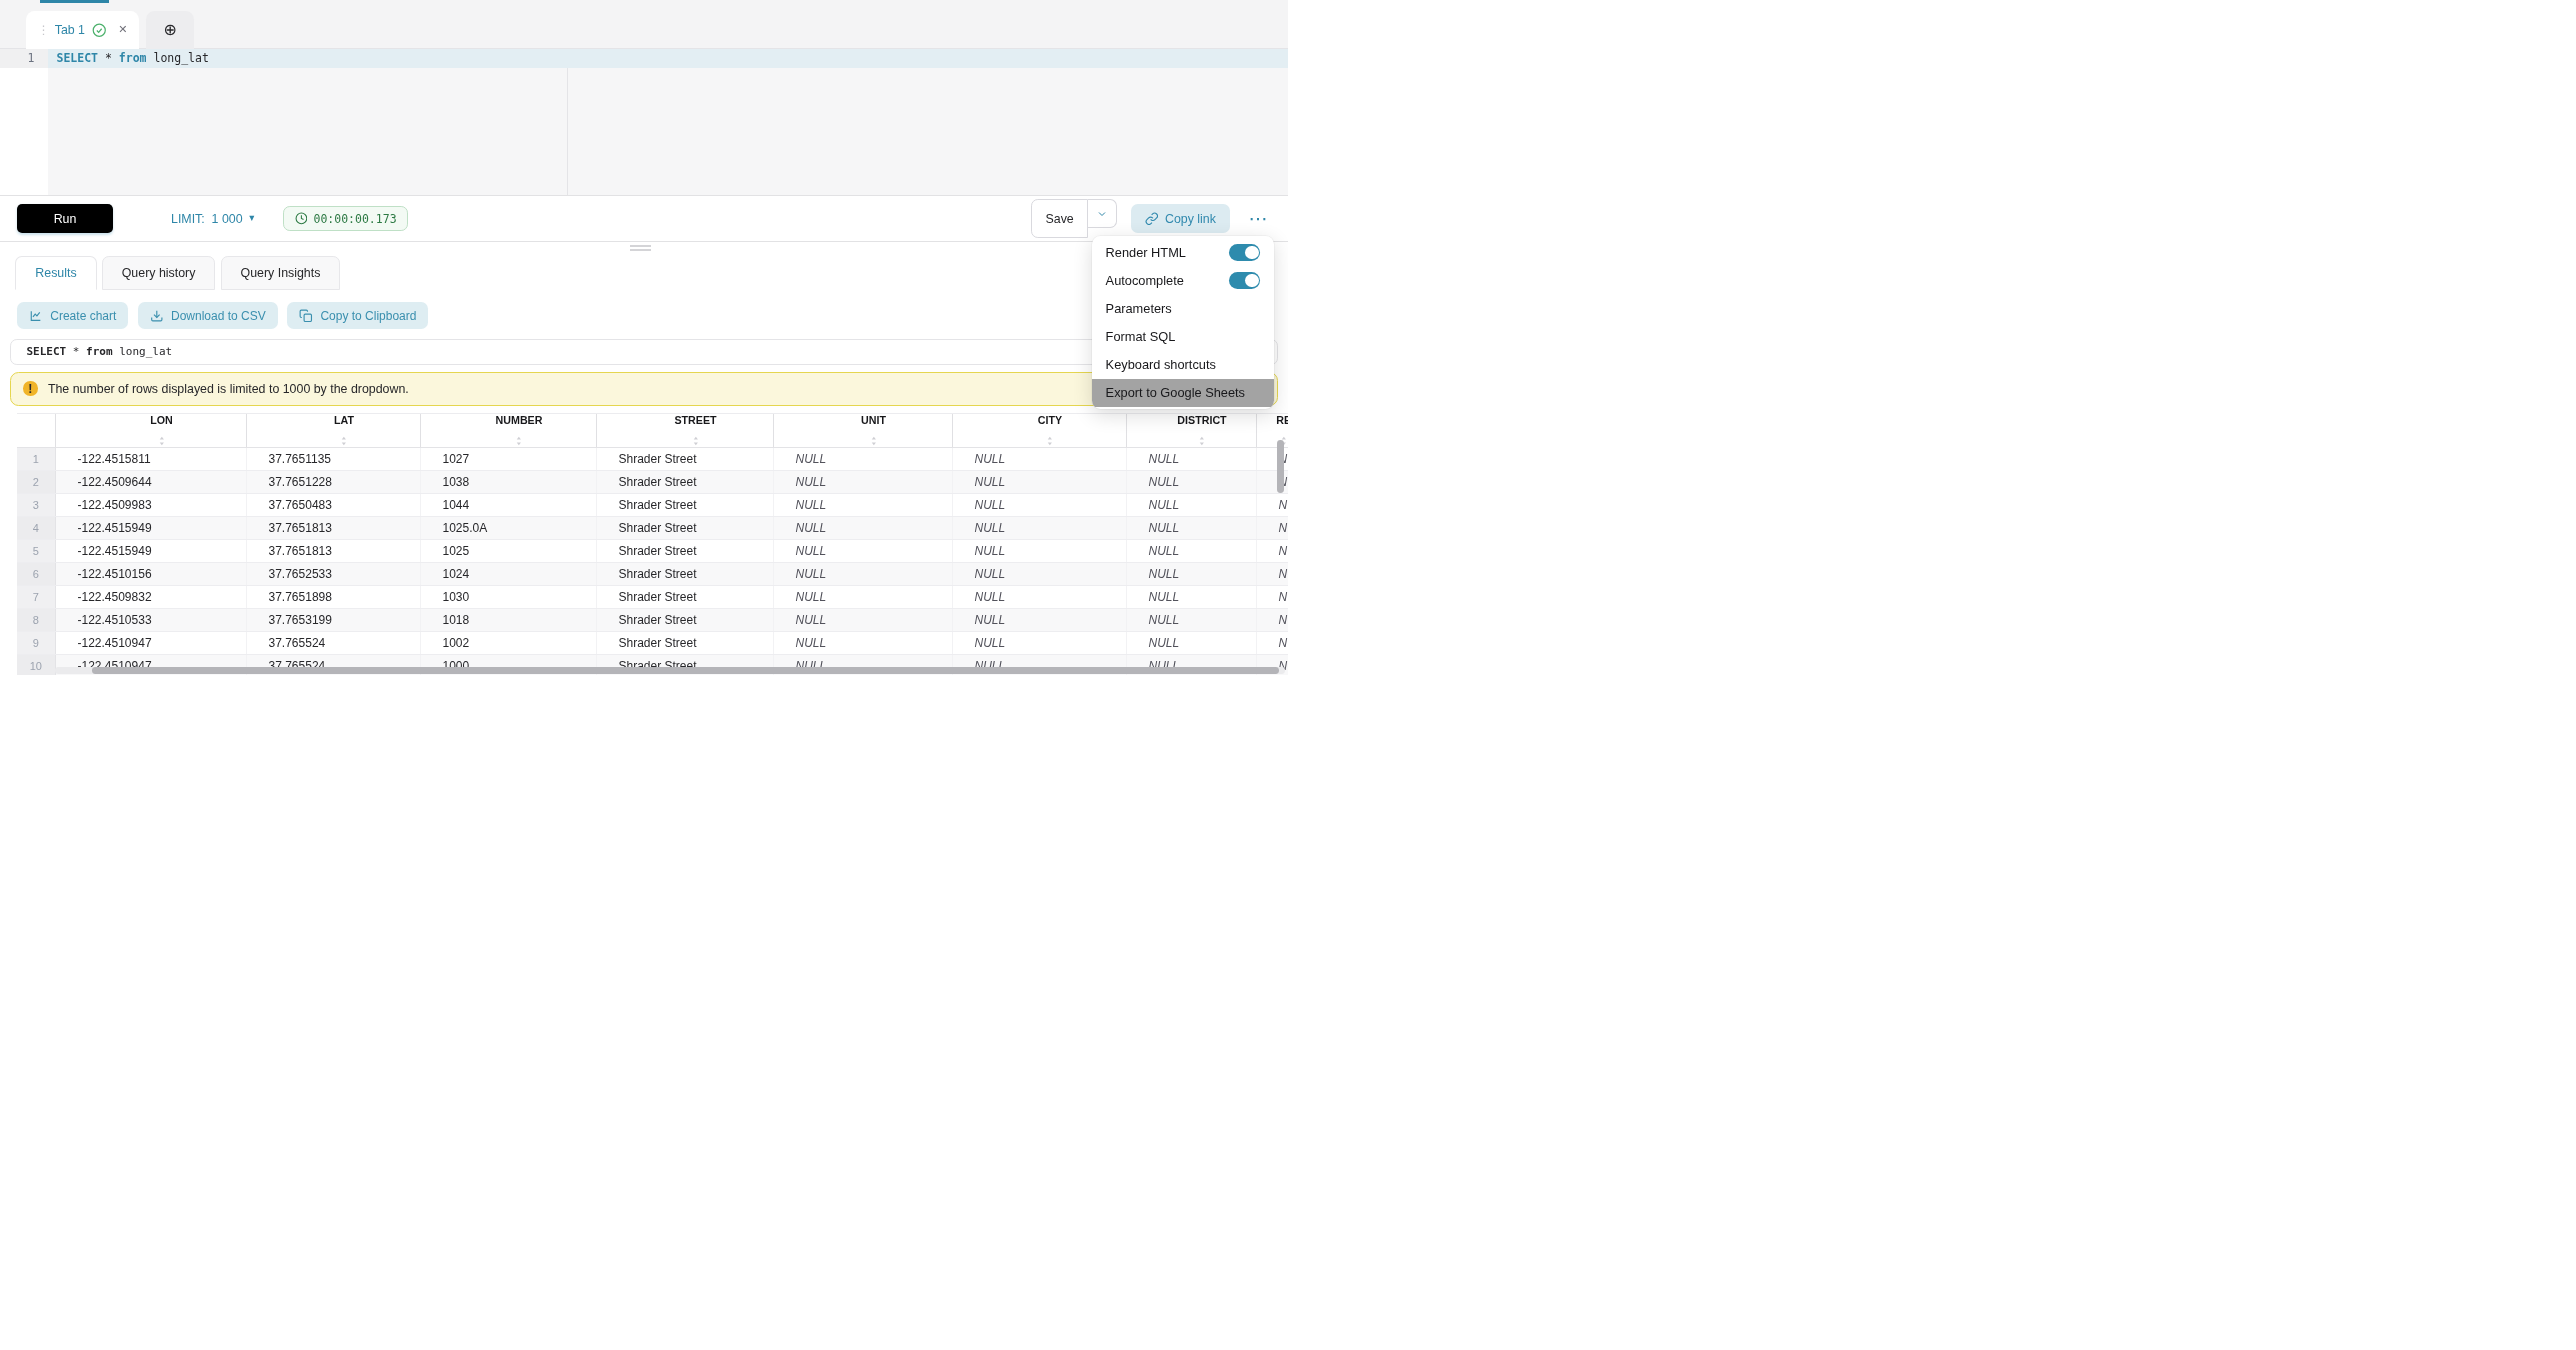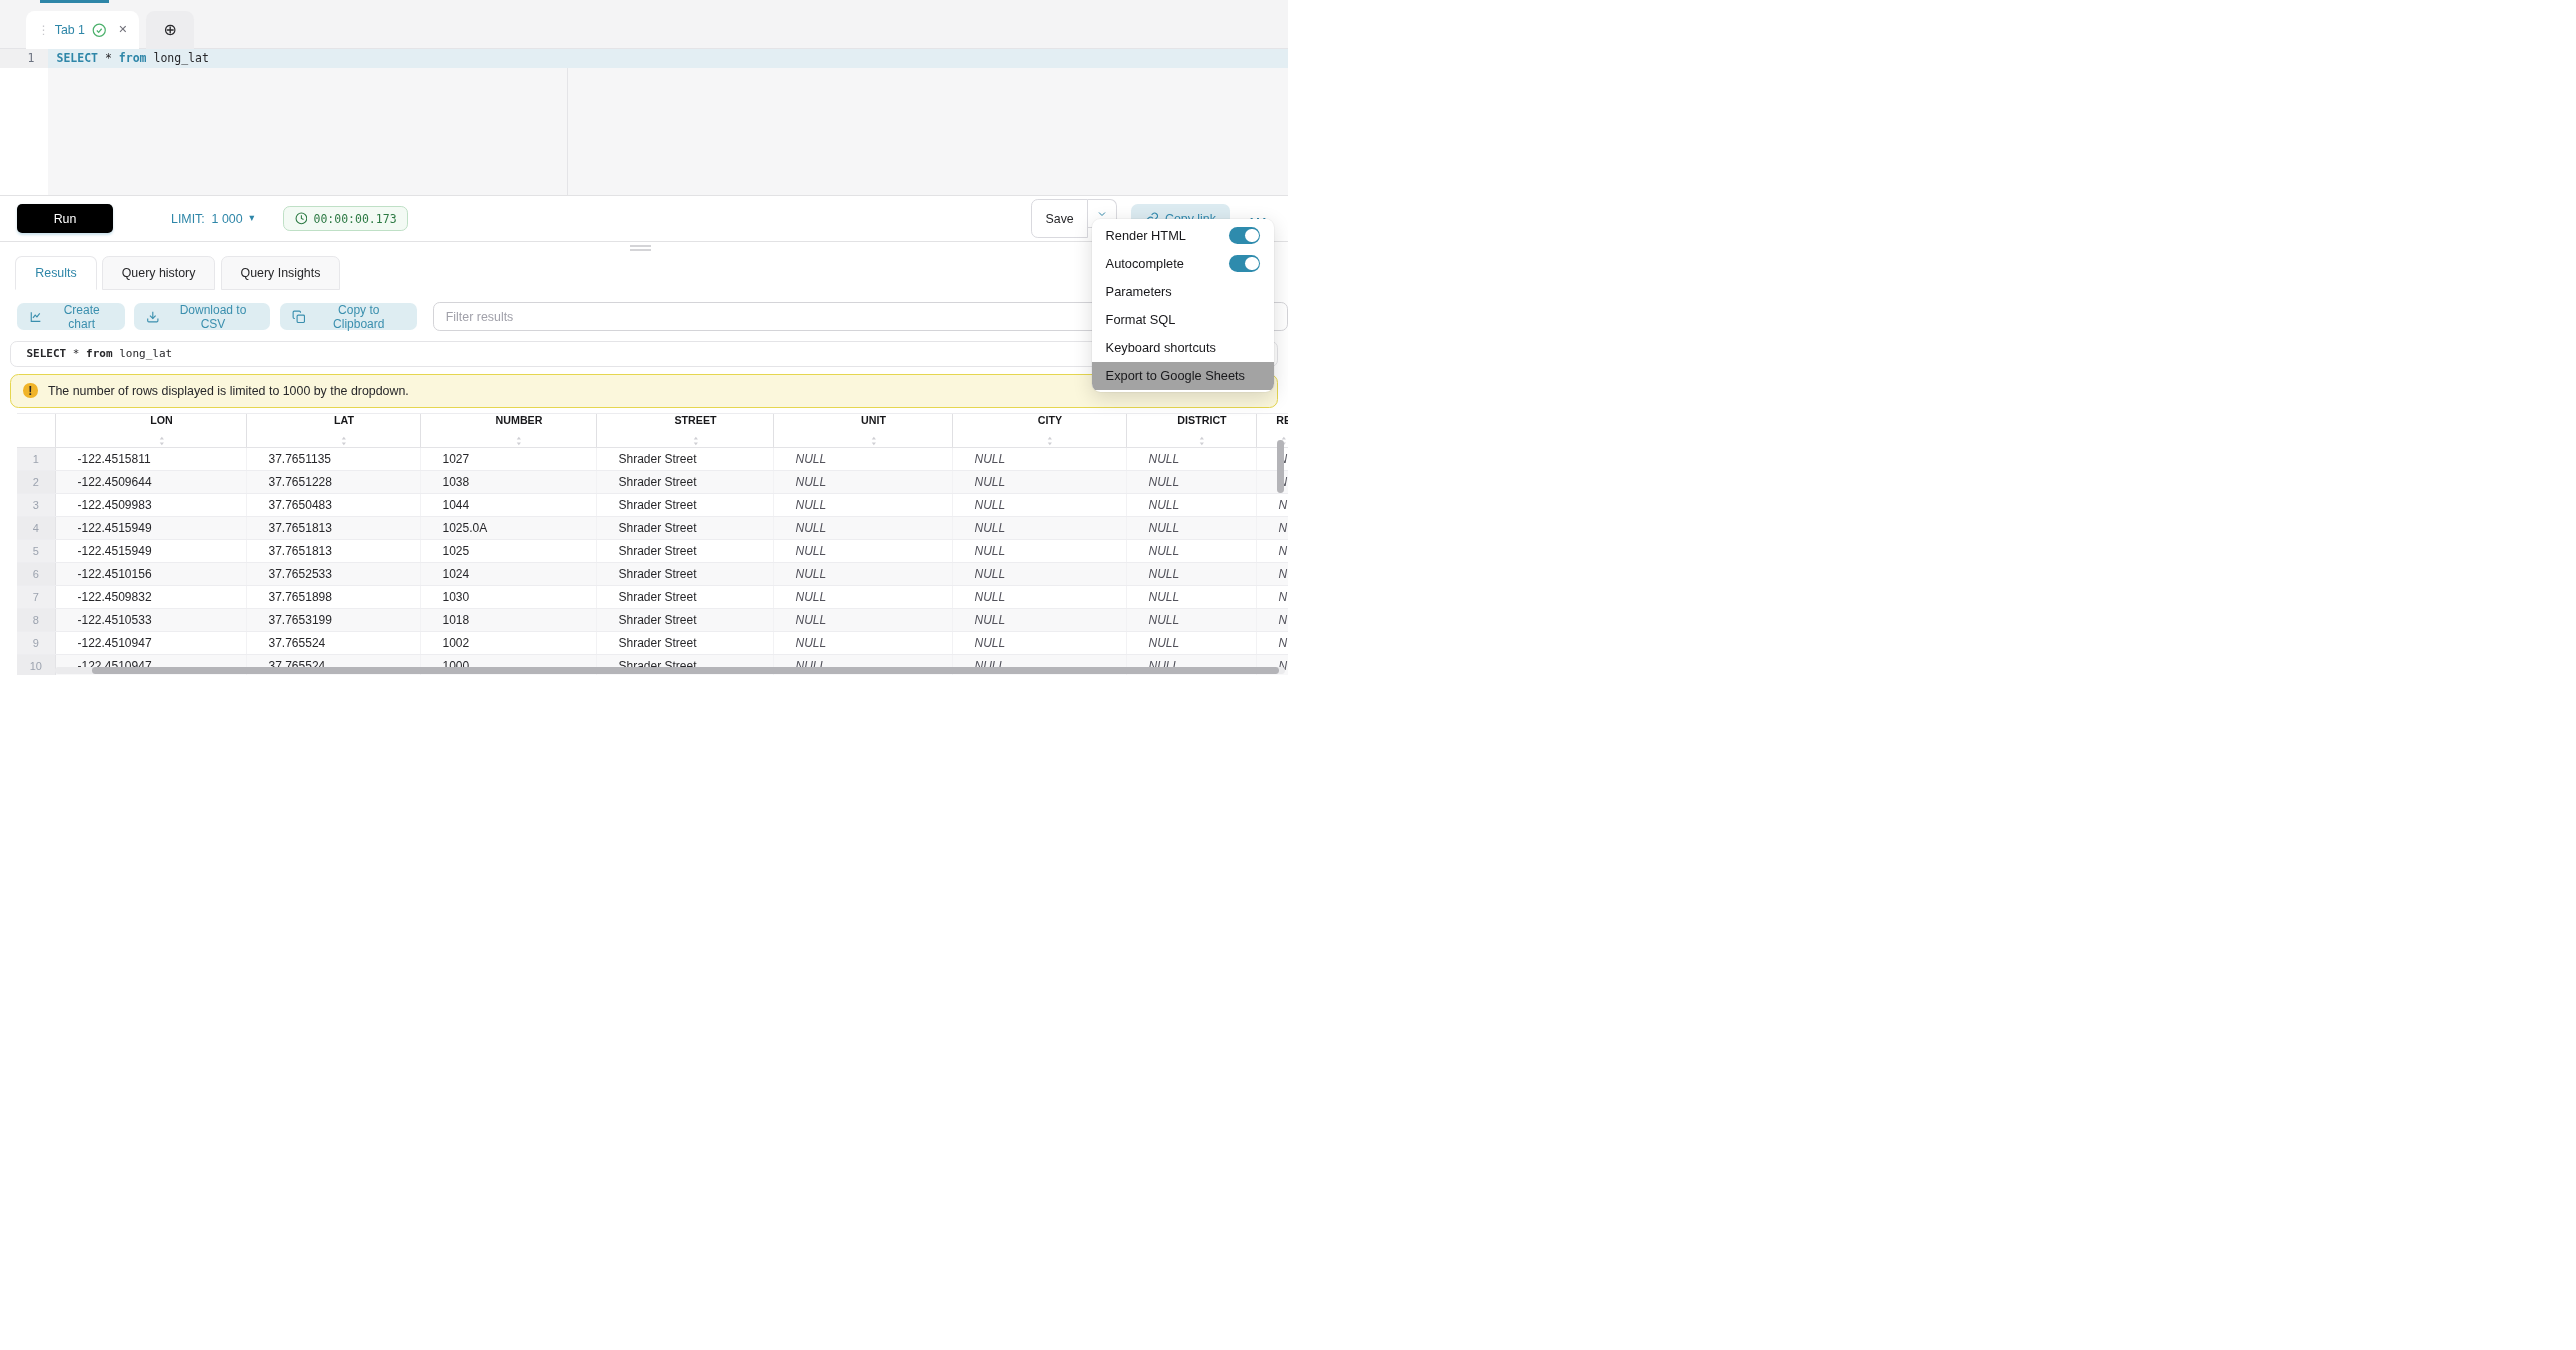--- a/index.html
+++ b/index.html
@@ -109,21 +109,21 @@
 
   
   .hsb-track { position:absolute; left:55px; right:3.4px; bottom:0.9px; height:6.8px;
     background:#ebebed; border-radius:3.4px; }
   .hsb { position:absolute; left:92px; width:1187px; bottom:0.9px; height:6.8px;
     background:#b4b4b8; border-radius:3.4px; cursor:pointer; }
   .vsb { position:absolute; right:4.3px; top:440px; width:6.8px; height:53px;
     background:#b4b4b8; border-radius:3.4px; cursor:pointer; }
 
   
-  .menu { position:absolute; left:1092px; top:219px; width:182px; z-index:50;
+  .menu { position:absolute; left:1092px; top:236px; width:182px; z-index:50;
     background:#ffffff; border-radius:8.5px; box-shadow:0 5.1px 20.5px rgba(0,0,0,.14), 0 0 0 0.9px rgba(0,0,0,.03);
     padding:2.6px 0; overflow:hidden; }
   .menu-item { height:28px; display:flex; align-items:center; justify-content:space-between;
     padding:0 13.6px; font-size:12.8px; color:#18181b; cursor:pointer; }
   .menu-item.hl { background:#a3a3a3; }
   .toggle { width:31px; height:17px; border-radius:8.5px; background:#2e8bad; position:relative;
     flex:none; cursor:pointer; }
   .toggle i { position:absolute; top:1.7px; right:1.7px; width:13.6px; height:13.6px; border-radius:50%;
     background:#ffffff; }
 </style>
@@ -223,21 +223,20 @@
     </button>
     <button class="tbtn">
       <span style="display:flex">
         <svg width="13.6" height="13.6" viewBox="0 0 24 24" fill="none" stroke="currentColor" stroke-width="2">
           <rect x="9" y="9" width="13" height="13" rx="2"></rect>
           <path d="M5 15H4a2 2 0 0 1-2-2V4a2 2 0 0 1 2-2h9a2 2 0 0 1 2 2v1"></path>
         </svg>
       </span>
       <span>Copy to Clipboard</span>
     </button>
-    <input class="filter" placeholder="Filter results" style="">
 </div>
 
 <div class="echo"><span class="kw">SELECT</span><span> * </span><span class="kw">from</span><span> long_lat</span></div>
 
 <div class="warning">
   <span class="warn-icon">!</span>
   <span>The number of rows displayed is limited to 1000 by the dropdown.</span>
 </div>
 
 <div class="tablewrap">

